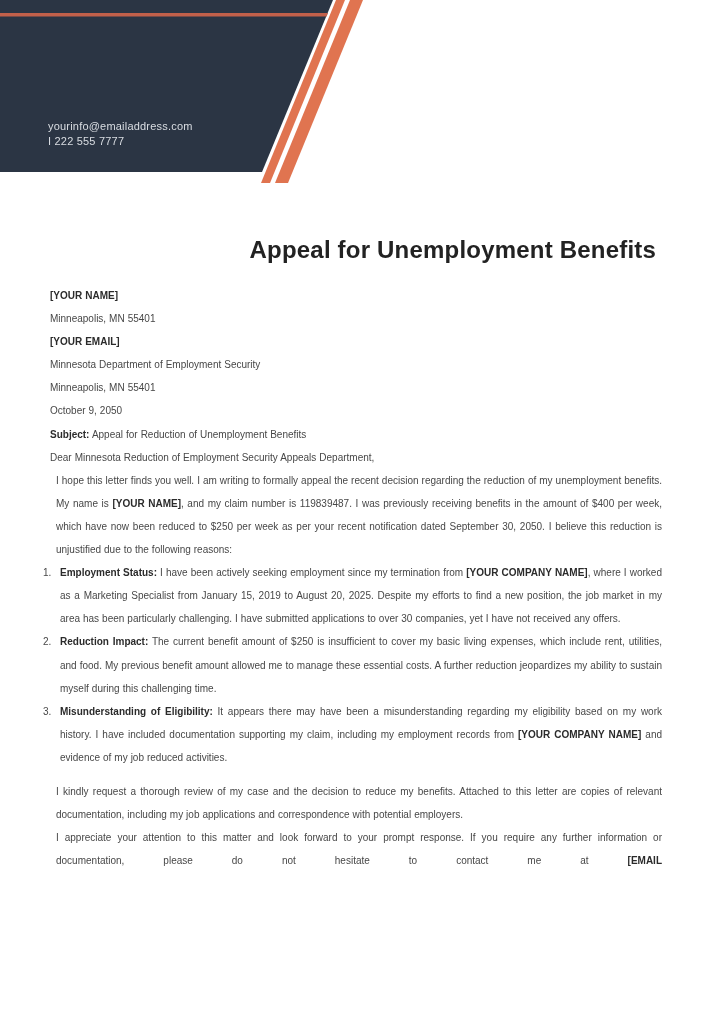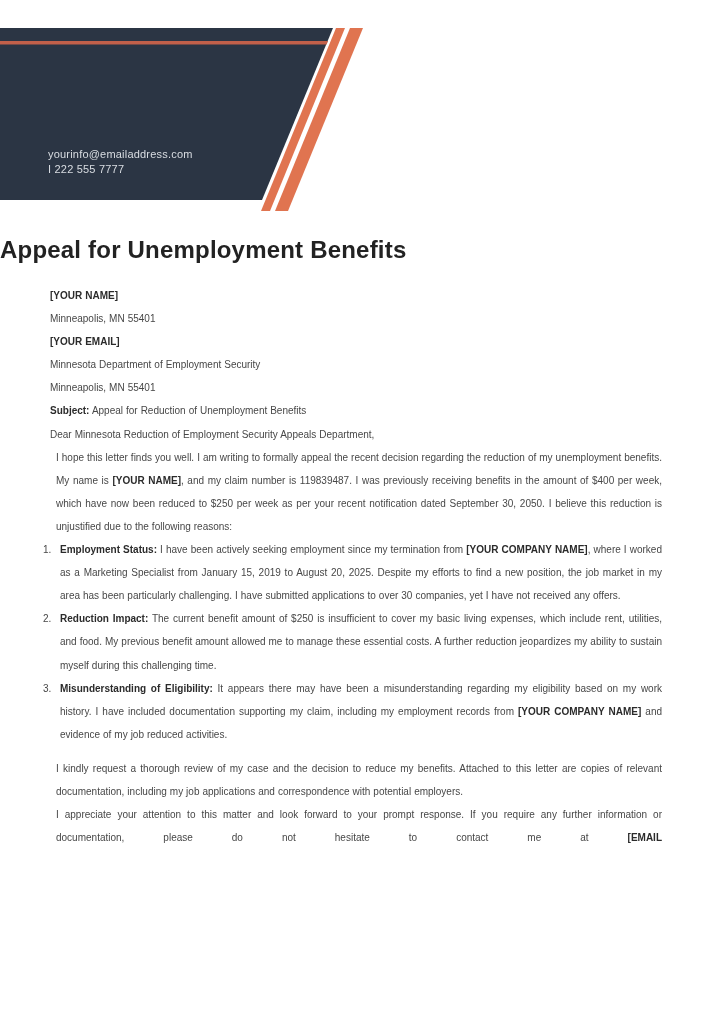--- a/index.html
+++ b/index.html
@@ -14,34 +14,34 @@
     --logo-border:#bfc3ca;
   }
   *{box-sizing:border-box;}
   html,body{margin:0;padding:0;background:#e9e9e9;}
   .page{
     position:relative;width:720px;height:1019px;margin:0 auto;
     background:#ffffff;overflow:hidden;
     font-family:"Liberation Sans",sans-serif;
   }
   
-  .letterhead{position:absolute;top:0;left:0;width:720px;height:190px;margin-top:28px;}
+  .letterhead{position:absolute;top:0;left:0;width:720px;height:190px;}
   .letterhead svg{display:block;}
   .navy-shape{fill:var(--navy);}
   .accent-line{fill:var(--orange-line);}
   .stripe{fill:var(--orange);}
   .contact{
     position:absolute;left:48px;top:119px;
     color:var(--contact-text);font-size:11px;line-height:14.5px;letter-spacing:.2px;
   }
   .brand{position:absolute;top:0;right:0;width:200px;height:160px;}
   
   .title{
     position:absolute;top:236px;left:0;width:656px;margin:0;
-    text-align:left;font-size:24px;font-weight:bold;color:var(--title-text);
+    text-align:right;font-size:24px;font-weight:bold;color:var(--title-text);
     letter-spacing:.2px;
   }
   .letter{
     position:absolute;left:50px;top:284px;width:612px;
     font-size:10px;line-height:23.1px;color:var(--body-text);
     word-spacing:.2px;
   }
   .letter b{color:var(--bold-text);}
   .block.para{text-align:justify;margin-left:6px;}
   .block.gap-top{margin-top:11px;}
@@ -73,20 +73,21 @@
   </div>
 
   <h1 class="title">Appeal for Unemployment Benefits</h1>
 
   <div class="letter" id="letter">
       <div class="block line"><b>[YOUR NAME]</b></div>
       <div class="block line"><span>Minneapolis, MN 55401</span></div>
       <div class="block line"><b>[YOUR EMAIL]</b></div>
       <div class="block line"><span>Minnesota Department of Employment Security</span></div>
       <div class="block line"><span>Minneapolis, MN 55401</span></div>
+      <div class="block line"><span>October 9, 2050</span></div>
       <div class="block line"><b>Subject:</b><span> Appeal for Reduction of Unemployment Benefits</span></div>
       <div class="block line"><span>Dear Minnesota Reduction of Employment Security Appeals Department,</span></div>
       <div class="block para"><span>I hope this letter finds you well. I am writing to formally appeal the recent decision regarding the reduction of my unemployment benefits. My name is </span><b>[YOUR NAME]</b><span>, and my claim number is 119839487. I was previously receiving benefits in the amount of $400 per week, which have now been reduced to $250 per week as per your recent notification dated September 30, 2050. I believe this reduction is unjustified due to the following reasons:</span></div>
       <div class="block list-item">
         <span class="num">1.</span>
         <span class="li-content"><b>Employment Status:</b><span> I have been actively seeking employment since my termination from </span><b>[YOUR COMPANY NAME]</b><span>, where I worked as a Marketing Specialist from January 15, 2019 to August 20, 2025. Despite my efforts to find a new position, the job market in my area has been particularly challenging. I have submitted applications to over 30 companies, yet I have not received any offers.</span></span>
       </div>
       <div class="block list-item">
         <span class="num">2.</span>
         <span class="li-content"><b>Reduction Impact:</b><span> The current benefit amount of $250 is insufficient to cover my basic living expenses, which include rent, utilities, and food. My previous benefit amount allowed me to manage these essential costs. A further reduction jeopardizes my ability to sustain myself during this challenging time.</span></span>

